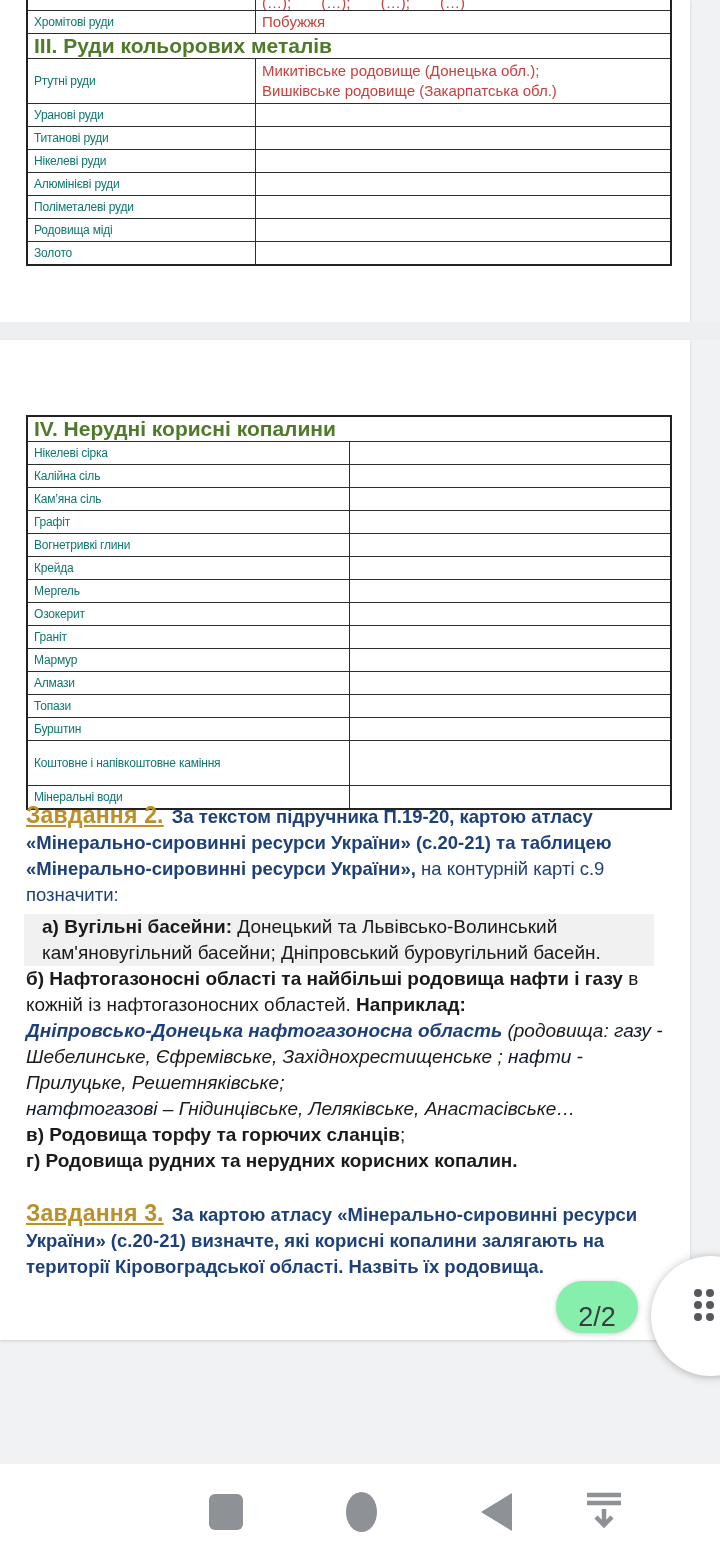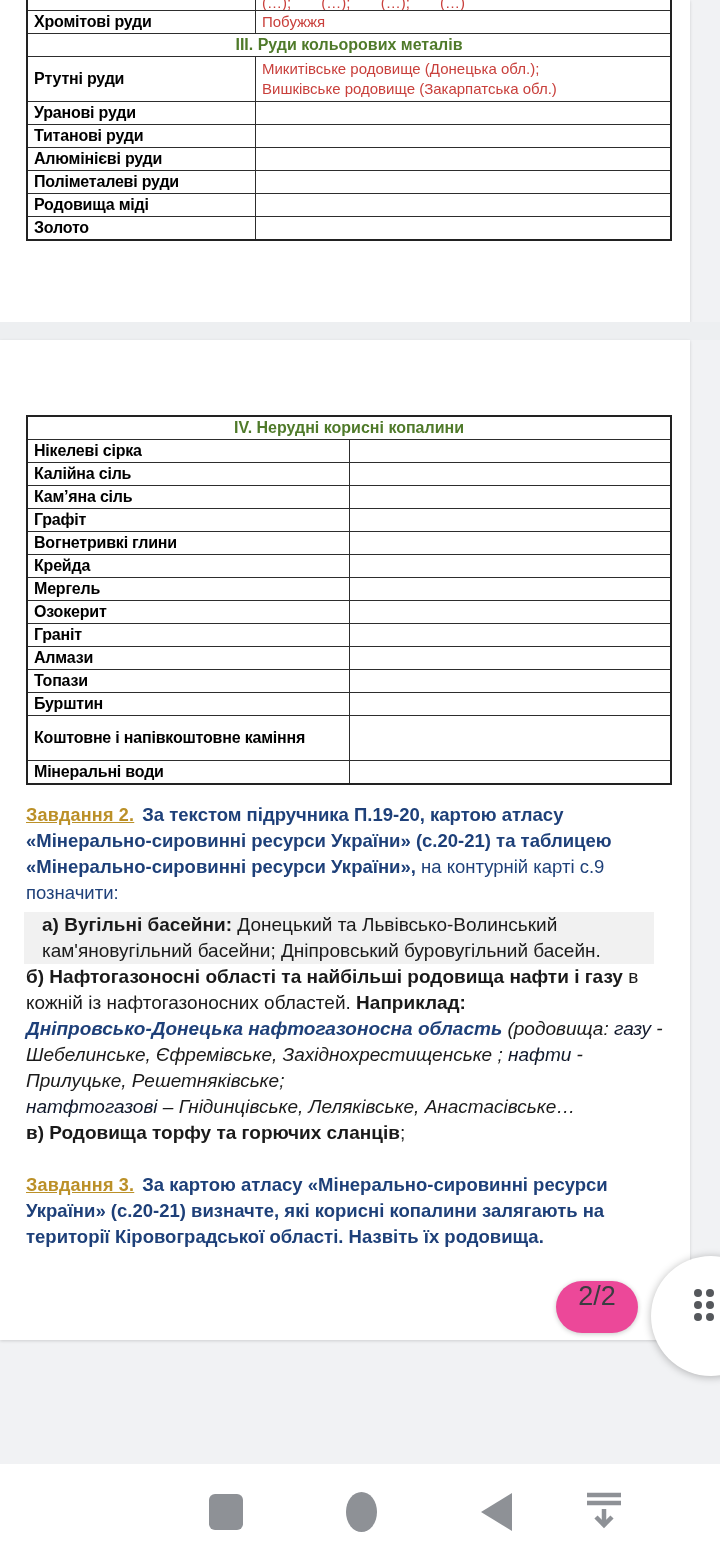--- a/index.html
+++ b/index.html
@@ -13,53 +13,53 @@
   #page1{top:0;height:322px;box-shadow:0 1px 3px rgba(0,0,0,.15);}
   #page2{top:340px;height:1000px;box-shadow:0 1px 3px rgba(0,0,0,.15);}
   .gap-band{position:absolute;left:0;top:322px;width:720px;height:18px;background:#edeff1;}
 
   
   table.doc{border-collapse:collapse;table-layout:fixed;position:absolute;left:26px;
             width:646px;background:#fff;}
   table.doc td{border:1.5px solid #2d2d2d;padding:0 6px;vertical-align:middle;
                overflow:hidden;}
   table.doc{border:2px solid #222;}
-  td.lbl{width:215px;font-weight:700;font-size:16px;color:#000000;letter-spacing:-.2px;}
+  td.lbl{width:215px;font-weight:400;font-size:12px;color:#0f766e;letter-spacing:-.2px;}
   td.val{font-size:15px;color:#c9403c;line-height:20px;}
   tr.h22 td{height:22px;}
   tr.h44 td{height:44px;}
-  tr.hsec td{height:22px;text-align:center;font-weight:700;font-size:16px;color:#4f7a2a;}
+  tr.hsec td{height:22px;text-align:left;font-weight:700;font-size:21px;color:#4f7a2a;}
   tr.partial td{height:22px;border-top:none;}
   tr.partial .val{vertical-align:bottom;word-spacing:26px;font-size:15px;line-height:15px;}
 
   #table-metal{top:-14px;}
   #table-nonmetal{top:75px;}
 
   
   #tasks{position:absolute;left:26px;top:462px;width:648px;font-size:19px;
          line-height:26px;color:#1a1a1a;}
-  .task-title{font-size:18px;font-weight:700;color:#bb9028;text-decoration:underline;
+  .task-title{font-size:23px;font-weight:700;color:#bb9028;text-decoration:underline;
               letter-spacing:.2px;margin-right:8px;}
   .blue-b{color:#1e4079;font-weight:700;font-size:18.5px;}
   .blue-r{color:#1e4079;font-size:18.5px;}
   .para{margin:0;}
   .b{font-weight:700;}
   .bi{font-weight:700;}
   .i{font-style:italic;}
   .navy-bi{color:#1e4079;font-weight:700;font-style:italic;}
   .term{color:#0f172a;font-style:italic;}
   #item-a{background:#f1f1f1;width:612px;margin-top:6px;padding-left:18px;margin-left:-2px;}
   #item-b{margin-top:0;}
   #example{font-style:italic;}
   #task3-block{margin-top:26px;}
 
   
   #page-pill{position:absolute;left:556px;top:1281px;width:82px;height:52px;
-             background:#ec4899;border-radius:26px;box-shadow:0 1px 5px rgba(0,0,0,.22);
-             display:flex;align-items:flex-start;justify-content:center;
+             background:#86efac;border-radius:26px;box-shadow:0 1px 5px rgba(0,0,0,.22);
+             display:flex;align-items:flex-end;justify-content:center;
              font-size:27px;color:#3a3d41;}
   #fab{position:absolute;left:651px;top:1256px;width:120px;height:120px;border-radius:50%;
        background:#fff;box-shadow:0 1px 8px rgba(0,0,0,.28);}
   #fab .dots{position:absolute;left:43px;top:33px;display:grid;
              grid-template-columns:8px 8px;grid-auto-rows:8px;gap:4px;}
   #fab .dots span{width:8px;height:8px;border-radius:50%;background:#55585c;}
 
   
   #navbar{position:absolute;left:0;top:1464px;width:720px;height:96px;background:#ffffff;}
   .nav-btn{position:absolute;top:0;width:70px;height:96px;display:flex;
@@ -99,20 +99,24 @@
     </tr>
     <tr class="h22">
       <td class="lbl">Уранові руди</td>
       <td class="val"></td>
     </tr>
     <tr class="h22">
       <td class="lbl">Титанові руди</td>
       <td class="val"></td>
     </tr>
     <tr class="h22">
+      <td class="lbl">Нікелеві руди</td>
+      <td class="val"></td>
+    </tr>
+    <tr class="h22">
       <td class="lbl">Алюмінієві руди</td>
       <td class="val"></td>
     </tr>
     <tr class="h22">
       <td class="lbl">Поліметалеві руди</td>
       <td class="val"></td>
     </tr>
     <tr class="h22">
       <td class="lbl">Родовища міді</td>
       <td class="val"></td>
@@ -164,20 +168,24 @@
         </tr>
     <tr class="h22">
           <td class="lbl">Озокерит</td>
           <td class="val"></td>
         </tr>
     <tr class="h22">
           <td class="lbl">Граніт</td>
           <td class="val"></td>
         </tr>
     <tr class="h22">
+          <td class="lbl">Мармур</td>
+          <td class="val"></td>
+        </tr>
+    <tr class="h22">
           <td class="lbl">Алмази</td>
           <td class="val"></td>
         </tr>
     <tr class="h22">
           <td class="lbl">Топази</td>
           <td class="val"></td>
         </tr>
     <tr class="h22">
           <td class="lbl">Бурштин</td>
           <td class="val"></td>
@@ -198,20 +206,21 @@
     <p class="para"><span class="task-title">Завдання 2.</span><span class="blue-b">За текстом підручника П.19-20, картою атласу «Мінерально-сировинні ресурси України» (с.20-21) та  таблицею «Мінерально-сировинні ресурси України»,</span><span class="blue-r"> на контурній карті с.9 позначити:</span></p>
 
     <p class="para" id="item-a"><span class="b">а) Вугільні басейни:</span><span> Донецький та Львівсько-Волинський кам'яновугільний басейни; Дніпровський буровугільний басейн.</span></p>
 
     <p class="para" id="item-b"><span class="b">б) Нафтогазоносні області та найбільші родовища нафти і газу</span><span> в кожній із нафтогазоносних областей. </span><span class="bi">Наприклад:</span></p>
 
     <p class="para" id="example"><span class="navy-bi">Дніпровсько-Донецька нафтогазоносна область</span><span class="i"> (родовища: </span><span class="term">газу</span><span class="i"> - Шебелинське, Єфремівське, Західнохрестищенське ;  </span><span class="term">нафти</span><span class="i"> - Прилуцьке, Решетняківське;</span><br><span class="term">натфтогазові</span><span class="i"> – Гнідинцівське, Леляківське, Анастасівське…</span></p>
 
     <p class="para"><span class="b">в) Родовища торфу та горючих сланців</span><span>;</span></p>
 
+    <p class="para b">г) Родовища рудних та нерудних корисних копалин.</p>
 
     <p class="para" id="task3-block"><span class="task-title">Завдання 3.</span><span class="blue-b">За картою атласу «Мінерально-сировинні ресурси України» (с.20-21) визначте, які корисні копалини залягають на території Кіровоградської області. Назвіть їх родовища.</span></p>
   </div>
 </div>
 
 <div id="page-pill">
   <span>2/2</span>
 </div>
 
 <div id="fab">

